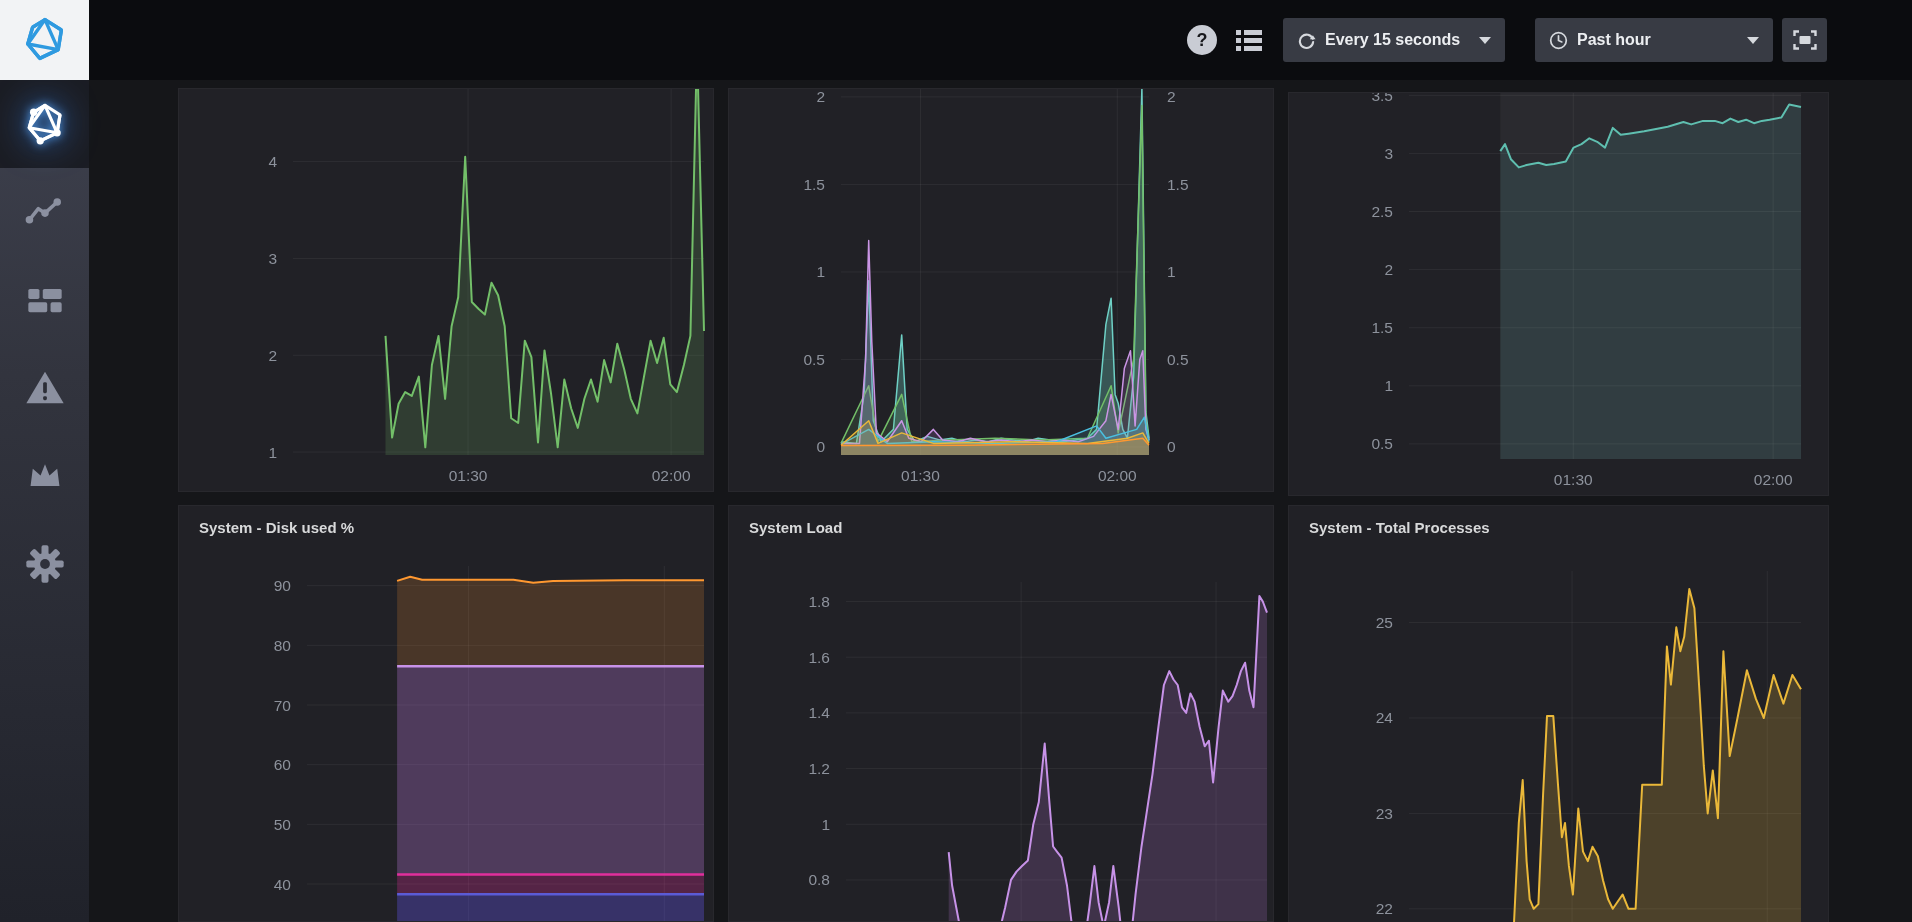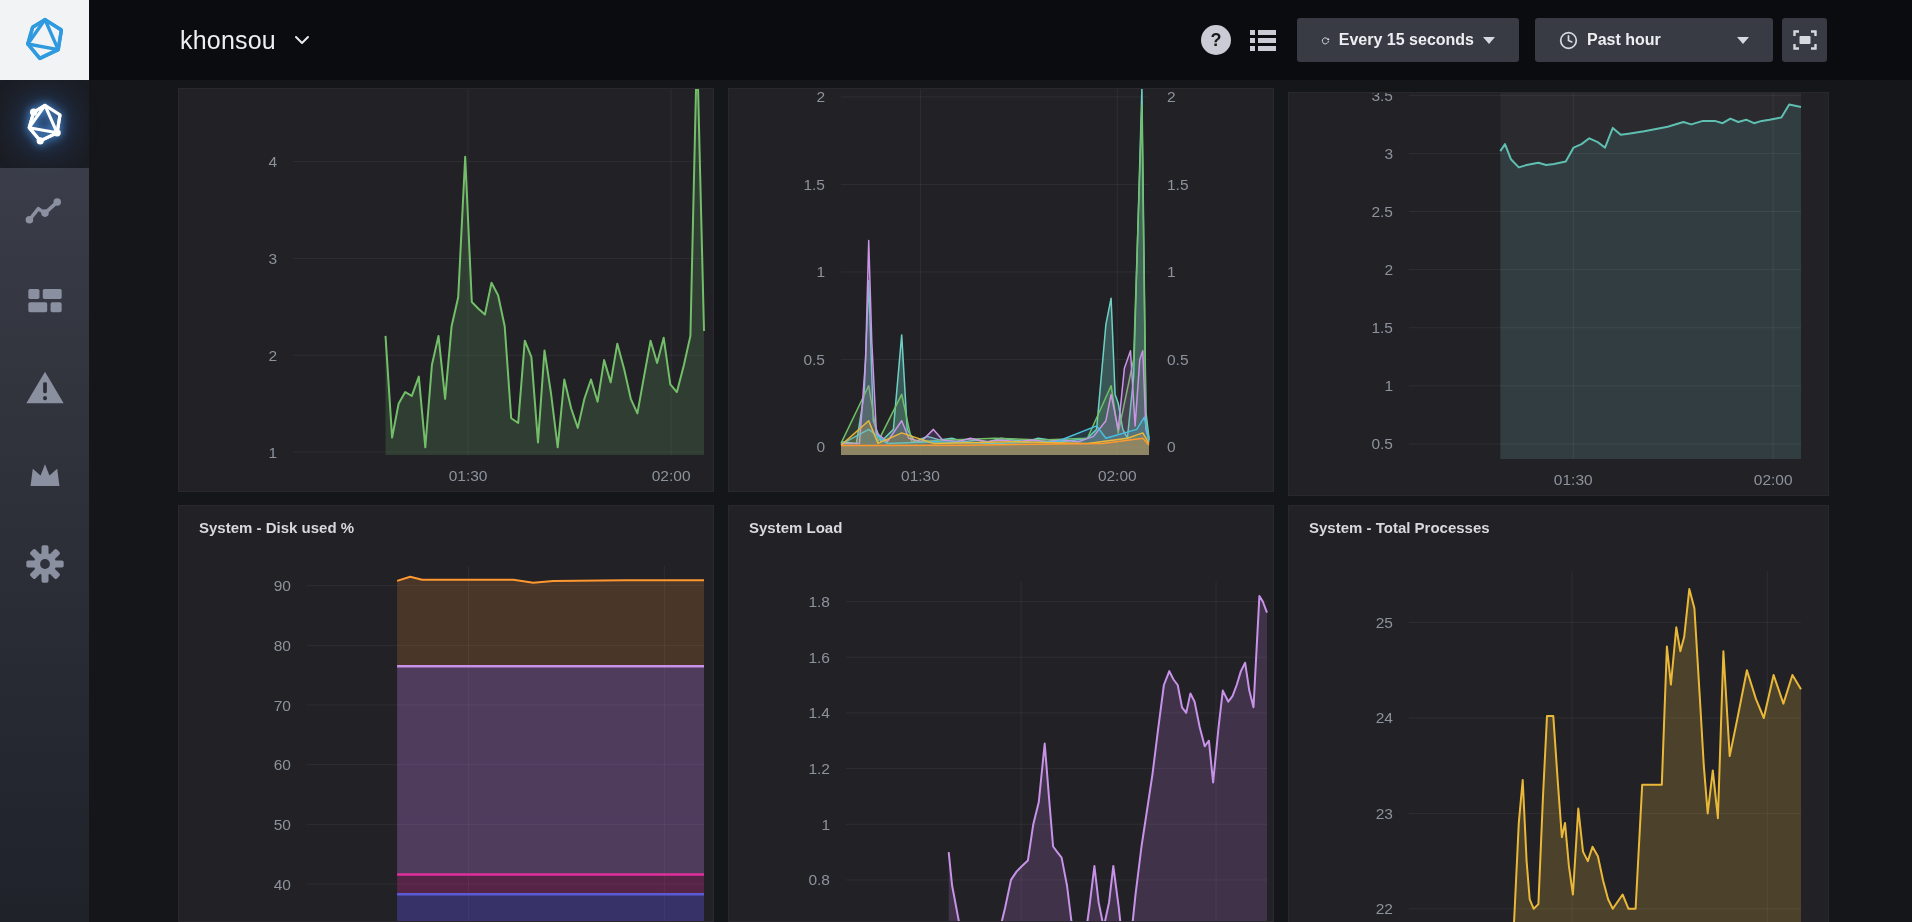--- a/index.html
+++ b/index.html
@@ -10,23 +10,23 @@
   .topbar { position:absolute; left:0; top:0; width:1912px; height:80px; background:#0b0c0f; z-index:5; }
   .logo-box { position:absolute; left:0; top:0; width:89px; height:80px; background:#f2f3f5;
               display:flex; align-items:center; justify-content:center; }
   .dash-title { position:absolute; left:180px; top:0; height:80px; display:flex; align-items:center; gap:16px; }
   .dash-title span { color:#eceef1; font-size:25px; font-weight:500; letter-spacing:.2px; }
   .top-actions { position:absolute; right:85px; top:0; height:80px; display:flex; align-items:center; }
   .help-circle { width:30px; height:30px; border-radius:50%; background:#c9ccd4; color:#17181c;
                  font-size:18px; font-weight:bold; display:flex; align-items:center; justify-content:center; }
   .rows-icon { margin-left:18px; }
   .tb-btn { height:44px; background:#383b44; border-radius:3px; display:flex; align-items:center;
-            padding:0 24px; gap:9px; color:#eceef1; font-size:16px; font-weight:bold; }
+            padding:0 14px; gap:9px; color:#eceef1; font-size:16px; font-weight:bold; }
   .tb-btn.refresh { margin-left:20px; width:222px; }
-  .tb-btn.time { margin-left:16px; width:238px;align-items:center; }
+  .tb-btn.time { margin-left:30px; width:238px;align-items:center; }
   .tb-btn.square { margin-left:9px; width:45px; justify-content:center; padding:0; }
   .caret-down { width:0; height:0; border-left:6px solid transparent; border-right:6px solid transparent;
                 border-top:7px solid #d6d9de; margin-left:auto; }
   .btn-label { white-space:nowrap; }
 
   
   .sidebar { position:absolute; left:0; top:80px; width:89px; height:842px;
              background:linear-gradient(180deg,#3e414e 0%,#32343e 35%,#272932 75%,#20222a 100%); }
   .side-item { width:89px; height:88px; display:flex; align-items:center; justify-content:center; color:#8b90a0; }
   .side-item.active { background:#1b1d24; color:#ffffff; }
@@ -44,26 +44,20 @@
 <body>
 
 <div class="topbar">
   <div class="logo-box">
     <svg width="48" height="48" viewBox="0 0 24 24">
       <g fill="none" stroke="#2f9ae0" stroke-width="1.7" stroke-linejoin="round">
         <path d="M12 1.8 L20.2 7 L18.6 16.8 L9.4 21.2 L3.4 14 L5.8 5.6 Z"></path>
         <path d="M12 1.8 L18.6 16.8 L3.4 14 Z"></path>
         <path d="M20.2 7 L12 1.8 M20.2 7 L18.6 16.8 M9.4 21.2 L18.6 16.8 M9.4 21.2 L3.4 14 M5.8 5.6 L3.4 14 M5.8 5.6 L12 1.8"></path>
       </g>
-    </svg>
-  </div>
-  <div class="dash-title">
-    <span>khonsou</span>
-    <svg width="20" height="20" viewBox="0 0 20 20">
-      <polyline points="4,7 10,13 16,7" fill="none" stroke="#e8eaee" stroke-width="2" stroke-linecap="round" stroke-linejoin="round"></polyline>
     </svg>
   </div>
   <div class="top-actions">
     <div class="help-circle">
       <span>?</span>
     </div>
     <svg class="rows-icon" width="28" height="24" viewBox="0 0 28 24">
       <g fill="#c9ccd4">
         <rect x="1" y="2" width="5" height="5"></rect>
           <rect x="9" y="2" width="18" height="5"></rect>

